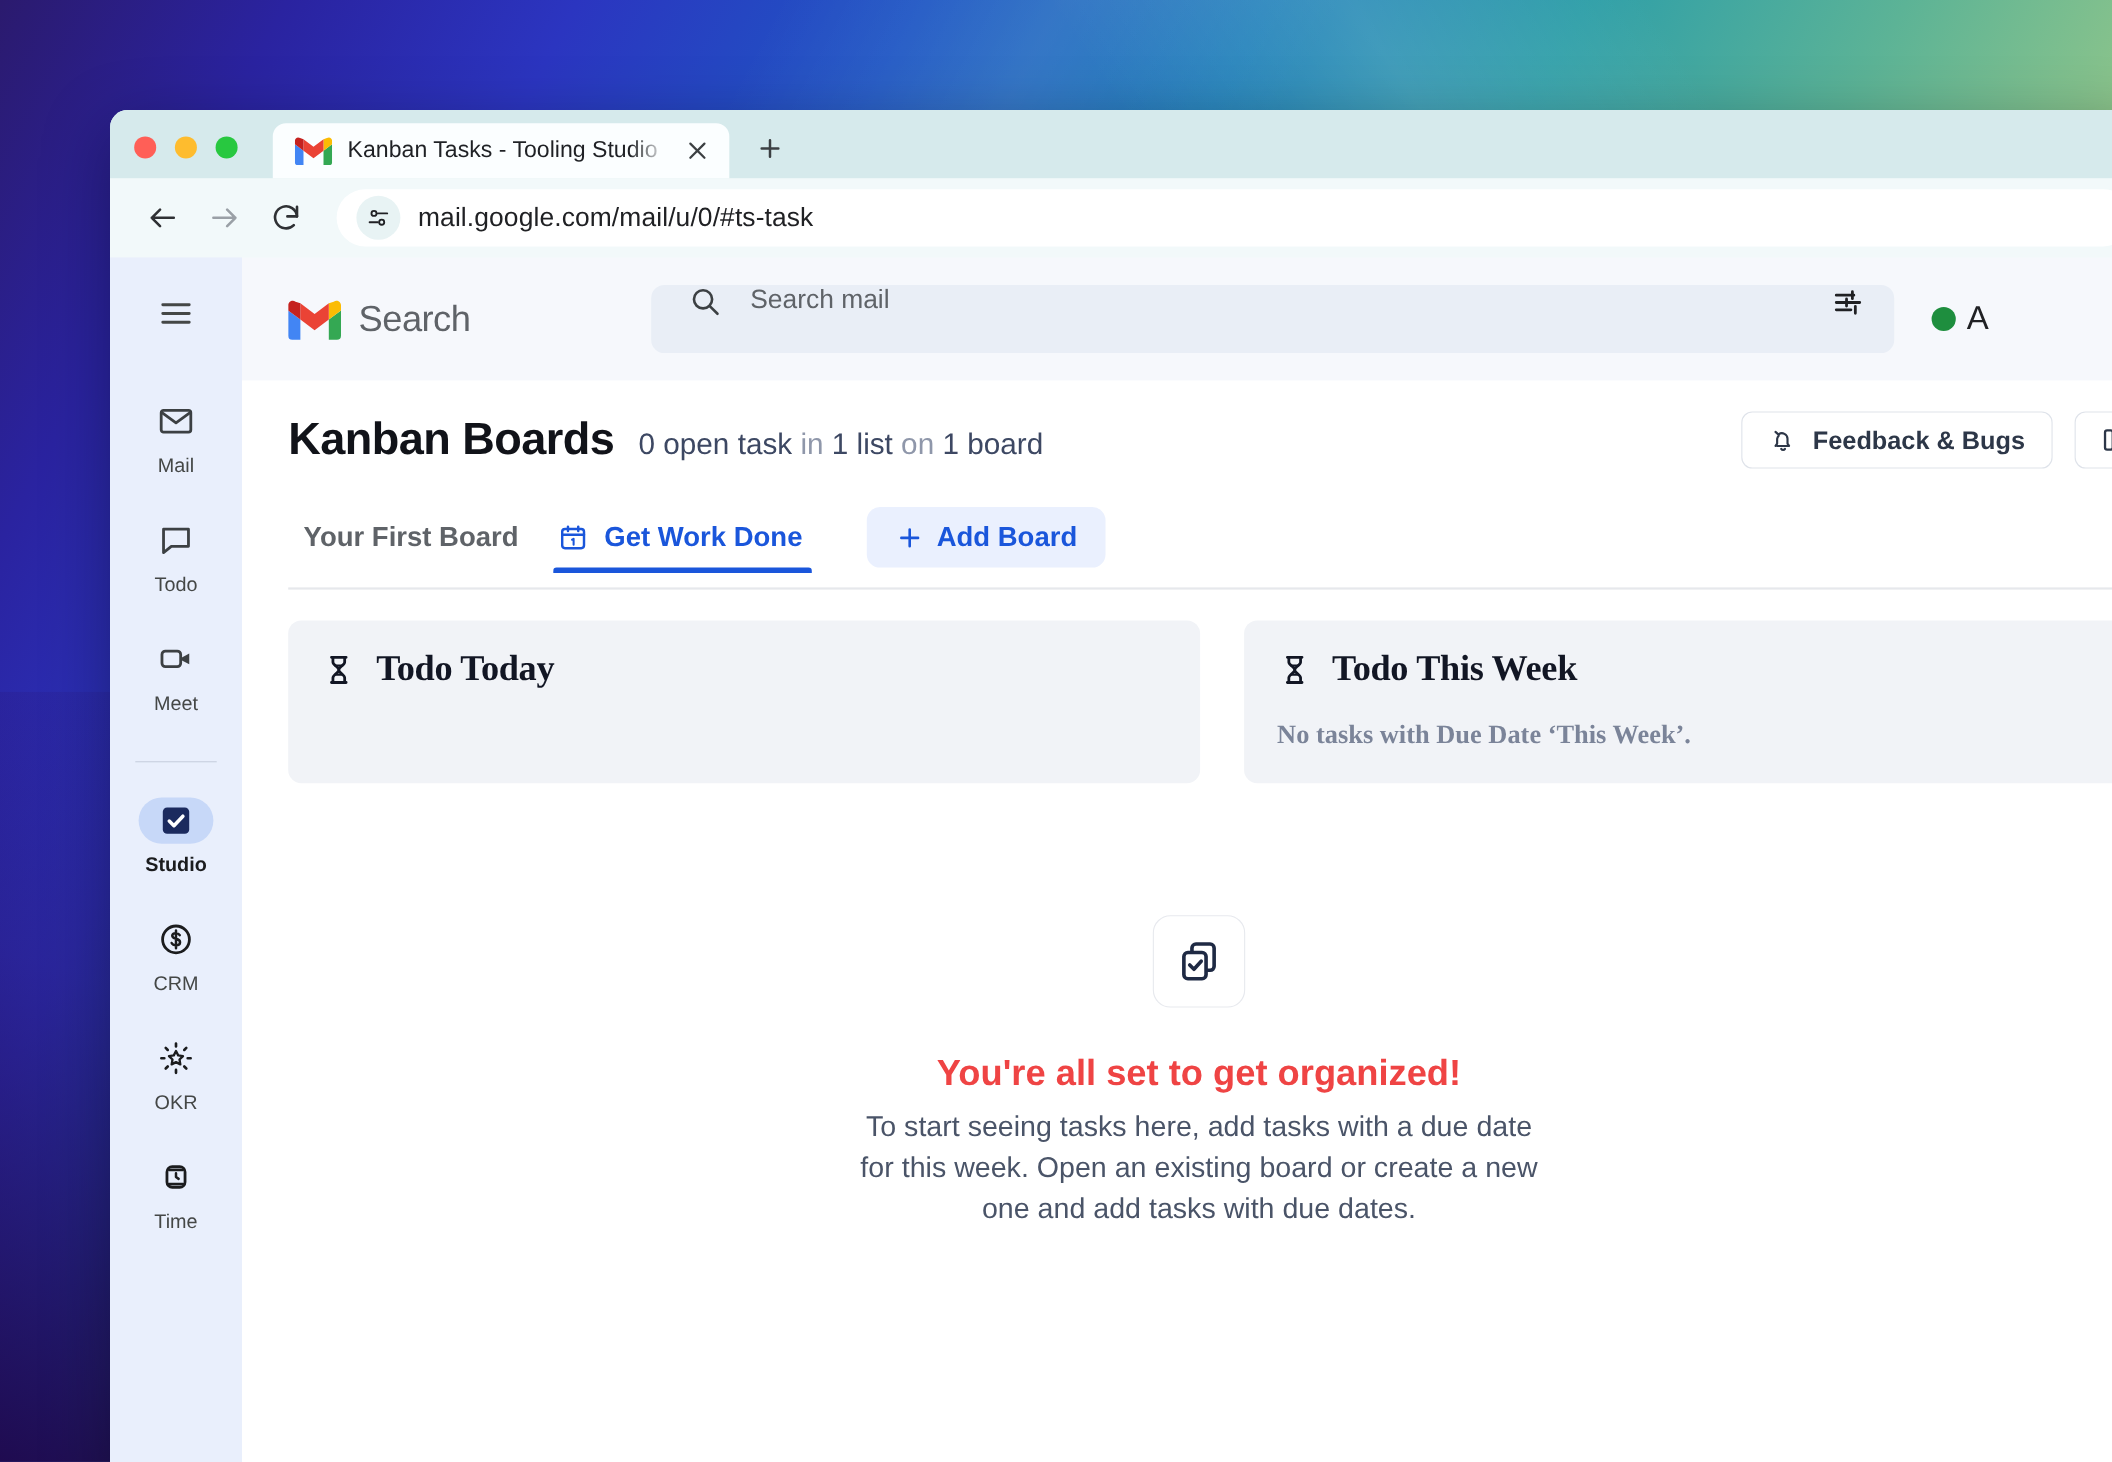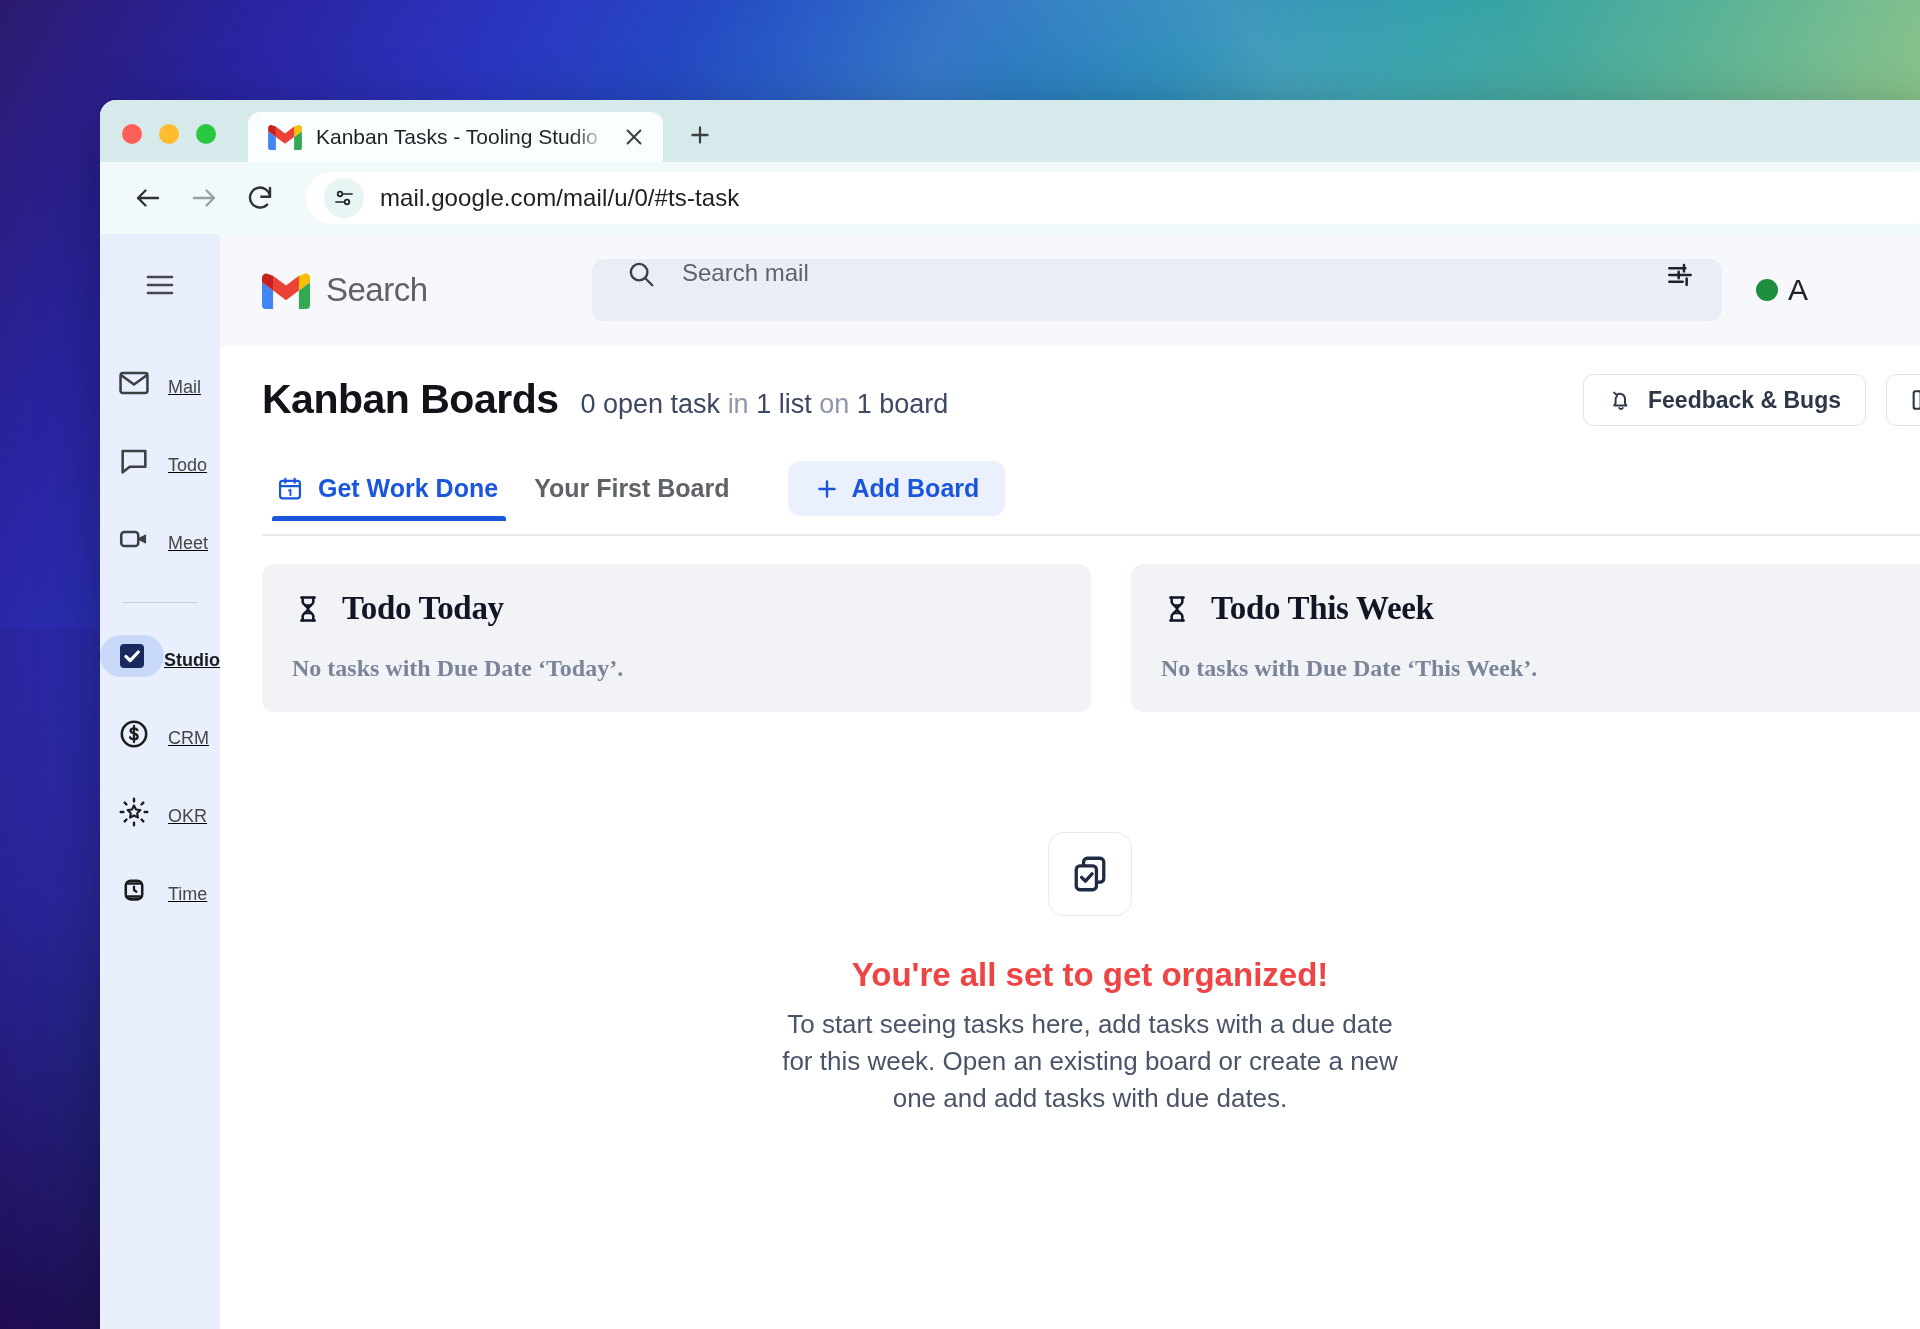--- a/index.html
+++ b/index.html
@@ -107,22 +107,22 @@
   .viewport { display: flex; height: 1126px; background: #ffffff; }
 
   
   .rail {
     width: 120px; background: #e9effc; flex: 0 0 auto;
     display: flex; flex-direction: column; align-items: center;
     padding-top: 22px;
   }
   .hamburger { width: 58px; height: 58px; display: flex; align-items: center; justify-content: center; border-radius: 50%; margin-bottom: 48px; }
   .rail-item {
-    width: 100%; display: flex; flex-direction: row; align-items: center;
-    margin-bottom: 36px; cursor: pointer; text-decoration: underline;
+    width: 100%; display: flex; flex-direction: column; align-items: center;
+    margin-bottom: 36px; cursor: pointer;
   }
   .rail-ico {
     width: 68px; height: 42px; border-radius: 21px; display: flex;
     align-items: center; justify-content: center; color: #3c4043;
   }
   .rail-item.active .rail-ico { background: #c7d8f8; }
   .rail-label { font-size: 18px; color: #444746; margin-top: 9px; }
   .rail-item.active .rail-label { color: #1b1c1e; font-weight: bold; }
   .rail-div { width: 74px; height: 1px; background: #c7cfde; margin: 6px 0 32px; }
 
@@ -423,51 +423,50 @@
             </div>
             <div class="pill square">
               <svg width="28" height="28" viewBox="0 0 24 24">
                 <rect x="4" y="4.5" width="6" height="15" rx="1.6" stroke="#2d3748" stroke-width="1.8" fill="none"></rect>
                 <rect x="14" y="4.5" width="6" height="15" rx="1.6" stroke="#2d3748" stroke-width="1.8" fill="none"></rect>
               </svg>
             </div>
           </div>
 
           <div class="board-tabs">
+            <div class="btab">
+              <span>Your First Board</span>
+            </div>
             <div class="btab active">
               <svg width="28" height="28" viewBox="0 0 24 24">
                 <rect x="3.5" y="5" width="17" height="15" rx="2.2" stroke="#1a56db" stroke-width="1.9" fill="none"></rect>
                 <path d="M3.5 9.5h17M8 3.2v3.4M16 3.2v3.4" stroke="#1a56db" stroke-width="1.9" stroke-linecap="round"></path>
                 <path d="M11.2 13.4l1.2-.7v4.6" stroke="#1a56db" stroke-width="1.6" fill="none" stroke-linecap="round" stroke-linejoin="round"></path>
               </svg>
               <span>Get Work Done</span>
-            </div>
-            <div class="btab">
-              <span>Your First Board</span>
             </div>
             <div class="addboard">
               <svg width="26" height="26" viewBox="0 0 24 24">
                 <path d="M12 5v14M5 12h14" stroke="#1a56db" stroke-width="2.2" stroke-linecap="round" fill="none"></path>
               </svg>
               <span>Add Board</span>
             </div>
           </div>
           <div class="tabs-rule"></div>
 
           <div class="cards">
             <div class="card">
               <div class="card-head">
                 <svg width="32" height="32" viewBox="0 0 24 24">
                   <path d="M7 3.4h10M7 20.6h10" stroke="#121624" stroke-width="1.9" stroke-linecap="round"></path>
                   <path d="M8 3.6v3.1c0 1.9 4 3.4 4 5.3 0 1.9-4 3.4-4 5.3v3.1M16 3.6v3.1c0 1.9-4 3.4-4 5.3 0 1.9 4 3.4 4 5.3v3.1" stroke="#121624" stroke-width="1.9" fill="none" stroke-linecap="round" stroke-linejoin="round"></path>
                   <path d="M9.6 9.1h4.8M9.6 15.2h4.8" stroke="#121624" stroke-width="1.5" stroke-linecap="round"></path>
                 </svg>
                 <span class="card-title">Todo Today</span>
               </div>
-              <div class="card-empty">No tasks with Due Date ‘Today’.</div>
             </div>
 
             <div class="card">
               <div class="card-head">
                 <svg width="32" height="32" viewBox="0 0 24 24">
                   <path d="M7 3.4h10M7 20.6h10" stroke="#121624" stroke-width="1.9" stroke-linecap="round"></path>
                   <path d="M8 3.6v3.1c0 1.9 4 3.4 4 5.3 0 1.9-4 3.4-4 5.3v3.1M16 3.6v3.1c0 1.9-4 3.4-4 5.3 0 1.9 4 3.4 4 5.3v3.1" stroke="#121624" stroke-width="1.9" fill="none" stroke-linecap="round" stroke-linejoin="round"></path>
                   <path d="M9.6 9.1h4.8M9.6 15.2h4.8" stroke="#121624" stroke-width="1.5" stroke-linecap="round"></path>
                 </svg>
                 <span class="card-title">Todo This Week</span>

